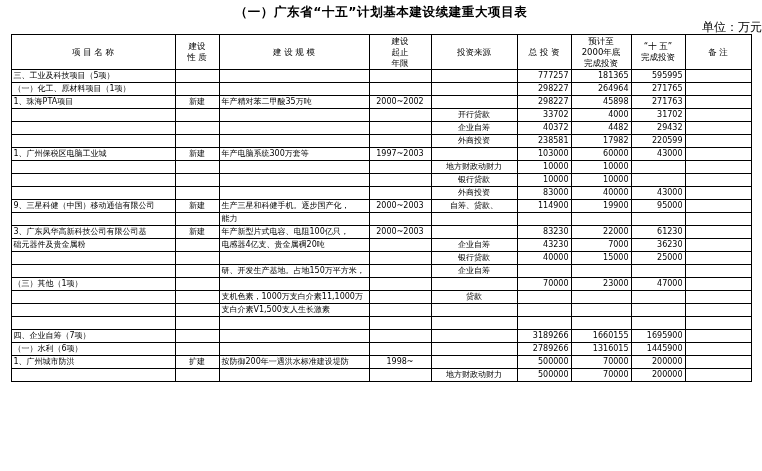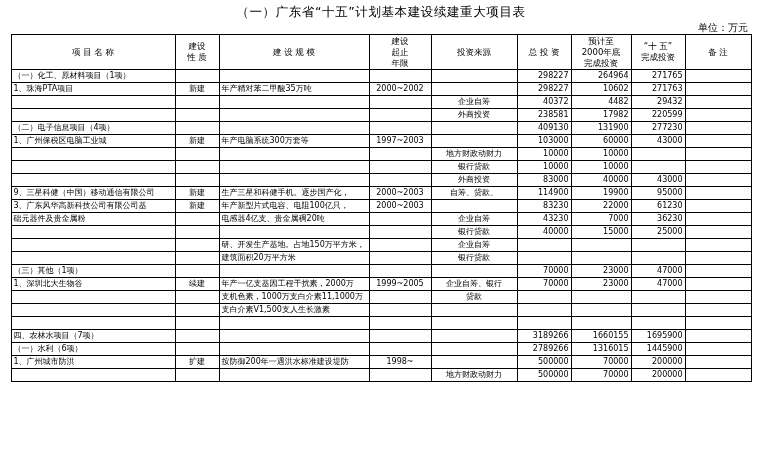--- a/index.html
+++ b/index.html
@@ -17,29 +17,28 @@
   .page {
     position: relative;
     width: 762px;
     height: 471px;
     box-sizing: border-box;
     padding: 0;
   }
   .doc-title {
     text-align: center;
     font-size: 12.5px;
-    font-weight: normal;
+    font-weight: bold;
     letter-spacing: 0.6px;
     margin: 4px 0 0 0;
     line-height: 16px;
   }
   .unit-line {
     text-align: right;
-    font-size: 10px;
-    padding-right: 14px;
+    font-size: 12px;
     margin-top: 2px;
     line-height: 11px;
   }
   table.grid {
     border-collapse: collapse;
     width: 740px;
     margin: 1px auto 0 auto;
     table-layout: fixed;
     font-size: 8px;
   }
@@ -106,39 +105,61 @@
         <th>建设<br>起止<br>年限</th>
         <th>投资来源</th>
         <th>总 投 资</th>
         <th>预计至<br>2000年底<br>完成投资</th>
         <th>“十 五”<br>完成投资</th>
         <th>备    注</th>
       </tr>
     </thead>
     <tbody id="tbody">
         <tr>
+          <td class="l ind3">三、工业及科技项目（5项）</td>
+          <td class="c"></td>
+          <td class="l ind1"></td>
+          <td class="c"></td>
+          <td class="c"></td>
+          <td class="r">777257</td>
+          <td class="r">181365</td>
+          <td class="r">595995</td>
+          <td class="c"></td>
+        </tr>
+        <tr>
           <td class="l ind1">（一）化工、原材料项目（1项）</td>
           <td class="c"></td>
           <td class="l ind1"></td>
           <td class="c"></td>
           <td class="c"></td>
           <td class="r">298227</td>
           <td class="r">264964</td>
           <td class="r">271765</td>
           <td class="c"></td>
         </tr>
         <tr>
           <td class="l ind1">1、珠海PTA项目</td>
           <td class="c">新建</td>
           <td class="l ind1">年产精对苯二甲酸35万吨</td>
           <td class="c">2000~2002</td>
           <td class="c"></td>
           <td class="r">298227</td>
-          <td class="r">10602</td>
+          <td class="r">45898</td>
           <td class="r">271763</td>
+          <td class="c"></td>
+        </tr>
+        <tr>
+          <td class="l ind1"></td>
+          <td class="c"></td>
+          <td class="l ind1"></td>
+          <td class="c"></td>
+          <td class="c">开行贷款</td>
+          <td class="r">33702</td>
+          <td class="r">4000</td>
+          <td class="r">31702</td>
           <td class="c"></td>
         </tr>
         <tr>
           <td class="l ind1"></td>
           <td class="c"></td>
           <td class="l ind1"></td>
           <td class="c"></td>
           <td class="c">企业自筹</td>
           <td class="r">40372</td>
           <td class="r">4482</td>
@@ -147,31 +168,20 @@
         </tr>
         <tr>
           <td class="l ind1"></td>
           <td class="c"></td>
           <td class="l ind1"></td>
           <td class="c"></td>
           <td class="c">外商投资</td>
           <td class="r">238581</td>
           <td class="r">17982</td>
           <td class="r">220599</td>
-          <td class="c"></td>
-        </tr>
-        <tr>
-          <td class="l ind1">（二）电子信息项目（4项）</td>
-          <td class="c"></td>
-          <td class="l ind1"></td>
-          <td class="c"></td>
-          <td class="c"></td>
-          <td class="r">409130</td>
-          <td class="r">131900</td>
-          <td class="r">277230</td>
           <td class="c"></td>
         </tr>
         <tr>
           <td class="l ind1">1、广州保税区电脑工业城</td>
           <td class="c">新建</td>
           <td class="l ind1">年产电脑系统300万套等</td>
           <td class="c">1997~2003</td>
           <td class="c"></td>
           <td class="r">103000</td>
           <td class="r">60000</td>
@@ -216,20 +226,31 @@
           <td class="c">新建</td>
           <td class="l ind1">生产三星和科健手机。逐步国产化，</td>
           <td class="c">2000~2003</td>
           <td class="c">自筹、贷款、</td>
           <td class="r">114900</td>
           <td class="r">19900</td>
           <td class="r">95000</td>
           <td class="c"></td>
         </tr>
         <tr>
+          <td class="l ind1"></td>
+          <td class="c"></td>
+          <td class="l ind1">能力</td>
+          <td class="c"></td>
+          <td class="c"></td>
+          <td class="r"></td>
+          <td class="r"></td>
+          <td class="r"></td>
+          <td class="c"></td>
+        </tr>
+        <tr>
           <td class="l ind1">3、广东风华高新科技公司有限公司基</td>
           <td class="c">新建</td>
           <td class="l ind1">年产新型片式电容、电阻100亿只，</td>
           <td class="c">2000~2003</td>
           <td class="c"></td>
           <td class="r">83230</td>
           <td class="r">22000</td>
           <td class="r">61230</td>
           <td class="c"></td>
         </tr>
@@ -260,53 +281,31 @@
           <td class="c"></td>
           <td class="l ind1">研、开发生产基地。占地150万平方米，</td>
           <td class="c"></td>
           <td class="c">企业自筹</td>
           <td class="r"></td>
           <td class="r"></td>
           <td class="r"></td>
           <td class="c"></td>
         </tr>
         <tr>
-          <td class="l ind1"></td>
-          <td class="c"></td>
-          <td class="l ind1">建筑面积20万平方米</td>
-          <td class="c"></td>
-          <td class="c">银行贷款</td>
-          <td class="r"></td>
-          <td class="r"></td>
-          <td class="r"></td>
-          <td class="c"></td>
-        </tr>
-        <tr>
           <td class="l ind1">（三）其他（1项）</td>
           <td class="c"></td>
           <td class="l ind1"></td>
           <td class="c"></td>
           <td class="c"></td>
           <td class="r">70000</td>
           <td class="r">23000</td>
           <td class="r">47000</td>
           <td class="c"></td>
         </tr>
         <tr>
-          <td class="l ind1">1、深圳北大生物谷</td>
-          <td class="c">续建</td>
-          <td class="l ind1">年产一亿支基因工程干扰素，2000万</td>
-          <td class="c">1999~2005</td>
-          <td class="c">企业自筹、银行</td>
-          <td class="r">70000</td>
-          <td class="r">23000</td>
-          <td class="r">47000</td>
-          <td class="c"></td>
-        </tr>
-        <tr>
           <td class="l ind1"></td>
           <td class="c"></td>
           <td class="l ind1">支机色素，1000万支白介素11,1000万</td>
           <td class="c"></td>
           <td class="c">贷款</td>
           <td class="r"></td>
           <td class="r"></td>
           <td class="r"></td>
           <td class="c"></td>
         </tr>
@@ -326,21 +325,21 @@
           <td class="c"></td>
           <td class="l ind1"></td>
           <td class="c"></td>
           <td class="c"></td>
           <td class="r"></td>
           <td class="r"></td>
           <td class="r"></td>
           <td class="c"></td>
         </tr>
         <tr>
-          <td class="l ind3">四、农林水项目（7项）</td>
+          <td class="l ind3">四、企业自筹（7项）</td>
           <td class="c"></td>
           <td class="l ind1"></td>
           <td class="c"></td>
           <td class="c"></td>
           <td class="r">3189266</td>
           <td class="r">1660155</td>
           <td class="r">1695900</td>
           <td class="c"></td>
         </tr>
         <tr>

